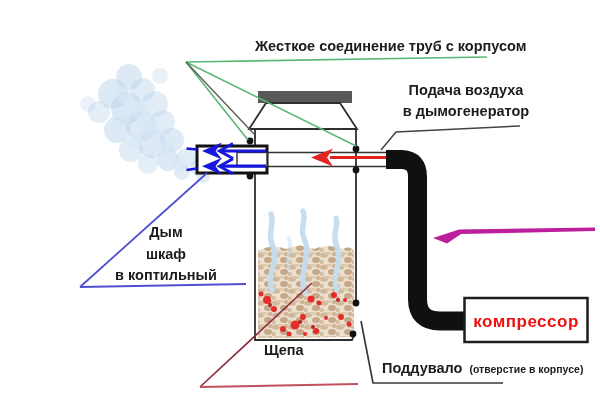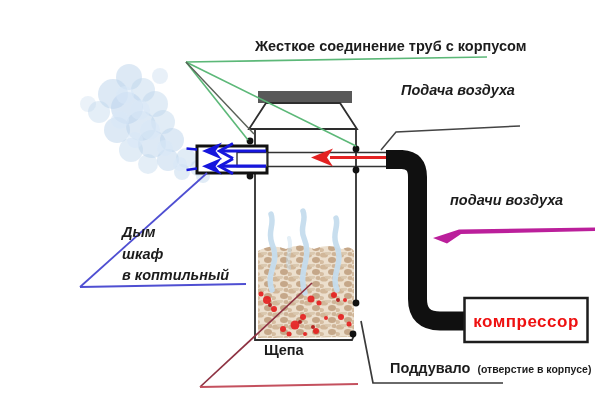--- a/index.html
+++ b/index.html
@@ -1,21 +1,21 @@
 <!DOCTYPE html>
 <html style="--text-black: #1c1c1c; --outline-black: #2e2e2e; --lid-gray: #595959; --hose-black: #101010; --compressor-red: #ee1111; --pointer-green: #5cb878; --pointer-gray: #5a6158; --pointer-blue: #4f4fd2; --pointer-maroon: #8e3242; --pointer-crimson: #c4505e; --pointer-black: #3a3a3a; --arrow-blue: #1616dd; --arrow-red: #e32222; --arrow-magenta: #bb1f9b; --smoke-cloud-blue: #bcd4ec; --wisp-blue: #c6ddee; --chips-tan: #c9ab8a; --ember-red: #e61e1e;"><head>
 <meta charset="utf-8">
 <style>
   html,body{margin:0;padding:0;background:#fff;}
   #stage{position:relative;width:600px;height:400px;background:#fff;overflow:hidden;
          font-family:"Liberation Sans",sans-serif;}
   #stage svg{position:absolute;left:0;top:0;}
   .lbl{position:absolute;font-weight:700;font-size:14.5px;line-height:21px;
        color:var(--text-black,#1c1c1c);white-space:nowrap;z-index:5;}
-  .center{text-align:left;font-style:italic;}
+  .center{text-align:center;}
   .compressor-lbl{display:flex;align-items:center;justify-content:center;
        font-size:17px;letter-spacing:.5px;color:var(--compressor-red,#ee1111);}
   .vent-note{font-size:10.5px;font-weight:700;margin-left:7px;}
 </style>
 </head>
 <body>
 
 <div id="stage">
 
   <svg width="600" height="400" viewBox="0 0 600 400">
@@ -147,33 +147,33 @@
     <path d="M200,387 L312,283" stroke="var(--pointer-maroon,#8e3242)" stroke-width="1.7" fill="none"></path>
     <path d="M200,387 L358,384" stroke="var(--pointer-crimson,#c4505e)" stroke-width="2" fill="none"></path>
     <polyline points="361,321 373,383 503,383" fill="none" stroke="var(--pointer-black,#3a3a3a)" stroke-width="1.7"></polyline>
   </svg>
 
   <div class="lbl" style="left:213px;top:36px;margin-left:42px;">Жесткое соединение труб с корпусом</div>
 
 
   <div class="lbl center" style="left:401px;top:80px;width:130px;">
     <div>Подача воздуха</div>
+    <div>в дымогенератор</div>
   </div>
 
   <div class="lbl center" style="left:450px;top:190px;width:125px;">
-    <div>подачи воздуха</div>
   </div>
 
   <div class="lbl compressor-lbl" style="left:464px;top:298px;width:124px;height:47px;">компрессор</div>
 
-  <div class="lbl center" style="left:122px;top:222px;width:120px;line-height:21.5px;">
+  <div class="lbl center" style="left:106px;top:222px;width:120px;line-height:21.5px;">
     <div>Дым</div>
     <div>шкаф</div>
     <div>в коптильный</div>
   </div>
 
   <div class="lbl" style="left:264px;top:340px;">Щепа</div>
 
-  <div class="lbl" style="left:382px;top:358px;margin-left:8px;">
+  <div class="lbl" style="left:382px;top:358px;">
     <span>Поддувало</span><span class="vent-note">(отверстие в корпусе)</span>
   </div>
 
 </div>
 
 </body></html>

